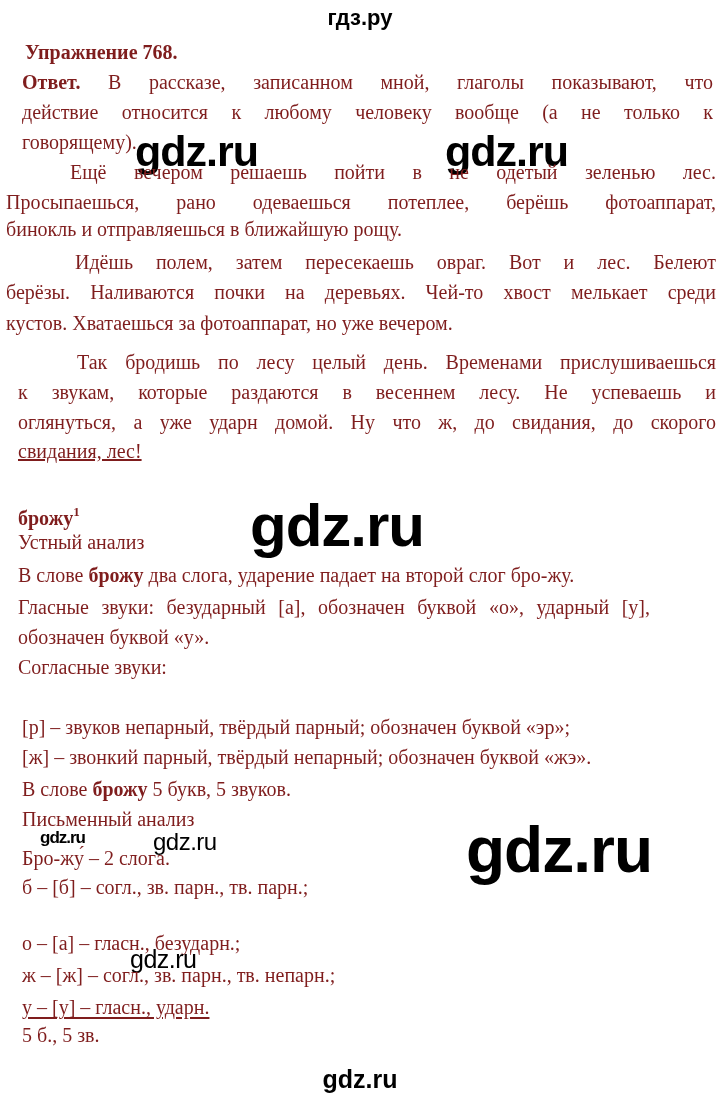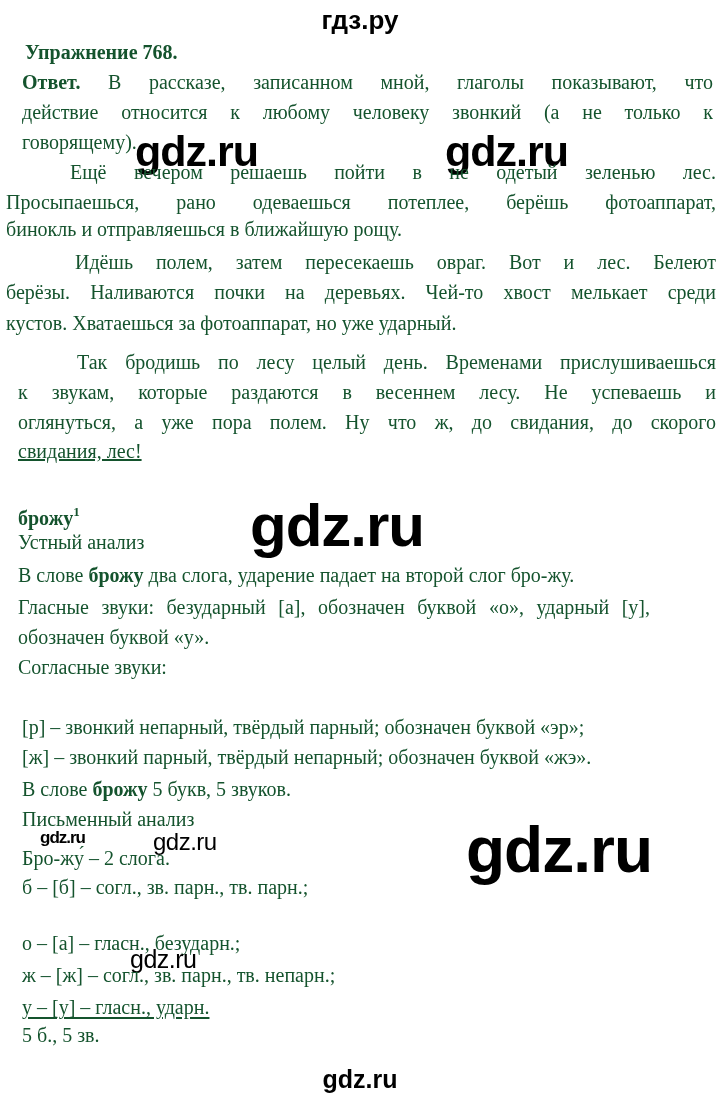--- a/index.html
+++ b/index.html
@@ -7,72 +7,72 @@
     position:relative; width:720px; height:1103px; background:#ffffff;
     overflow:hidden; font-family:"Liberation Serif", serif; color:#151515;
   }
   .brand {
     position:absolute; left:0; right:0; text-align:center;
     font-family:"Liberation Sans", sans-serif; font-weight:bold; color:#000;
     line-height:1.1; letter-spacing:0;
   }
   .ln {
     position:absolute; font-size:20px; line-height:24px; height:24px;
-    white-space:nowrap; color:#14532d;
+    white-space:nowrap; color:#7f1d1d;
   }
   .just { white-space:normal; text-align:justify; text-align-last:justify; }
   .b { font-weight:bold; }
   .ul { text-decoration:underline; text-underline-offset:3px; }
   .sup { font-size:13px; vertical-align:9px; font-weight:bold; }
   .wm {
     position:absolute; font-family:"Liberation Sans", sans-serif;
     font-weight:bold; color:#000; line-height:1; letter-spacing:-1px;
     white-space:nowrap;
   }
   .wm-reg { font-weight:normal; letter-spacing:-0.5px; }
 </style>
 </head>
 <body>
 
 <div id="page">
 
-  <div class="brand" style="top:6px; font-size:26px;">гдз.ру</div>
+  <div class="brand" style="top:6px; font-size:22px;">гдз.ру</div>
 
   <div class="ln b" style="top:40px; left:25px;">Упражнение 768.</div>
 
   <div class="ln just" style="top:70px; left:22px; width:691px;"><span class="b">Ответ.</span> <span>В рассказе, записанном мной, глаголы показывают, что</span></div>
-  <div class="ln just" style="top:100px; left:22px; width:691px;">действие относится к любому человеку звонкий (а не только к</div>
+  <div class="ln just" style="top:100px; left:22px; width:691px;">действие относится к любому человеку вообще (а не только к</div>
   <div class="ln" style="top:130px; left:22px;">говорящему).</div>
 
   <div class="wm" style="top:130px; left:135px; font-size:43px;">gdz.ru</div>
   <div class="wm" style="top:130px; left:445px; font-size:43px;">gdz.ru</div>
 
   <div class="ln just" style="top:190px; left:6px; width:710px;">Просыпаешься, рано одеваешься потеплее, берёшь фотоаппарат,</div>
   <div class="ln just" style="top:160px; left:70px; width:646px;">Ещё вечером решаешь пойти в не одетый зеленью лес.</div>
   <div class="ln" style="top:217px; left:6px;">бинокль и отправляешься в ближайшую рощу.</div>
 
   <div class="ln just" style="top:250px; left:75px; width:641px;">Идёшь полем, затем пересекаешь овраг. Вот и лес. Белеют</div>
   <div class="ln just" style="top:280px; left:6px; width:710px;">берёзы. Наливаются почки на деревьях. Чей-то хвост мелькает среди</div>
-  <div class="ln" style="top:311px; left:6px;">кустов. Хватаешься за фотоаппарат, но уже ударный.</div>
+  <div class="ln" style="top:311px; left:6px;">кустов. Хватаешься за фотоаппарат, но уже вечером.</div>
 
   <div class="ln just" style="top:350px; left:77px; width:639px;">Так бродишь по лесу целый день. Временами прислушиваешься</div>
   <div class="ln just" style="top:380px; left:18px; width:698px;">к звукам, которые раздаются в весеннем лесу. Не успеваешь и</div>
-  <div class="ln just" style="top:410px; left:18px; width:698px;">оглянуться, а уже пора полем. Ну что ж, до свидания, до скорого</div>
+  <div class="ln just" style="top:410px; left:18px; width:698px;">оглянуться, а уже ударн домой. Ну что ж, до свидания, до скорого</div>
   <div class="ln" style="top:439px; left:18px;text-decoration:underline;">свидания, лес!</div>
 
   <div class="ln" style="top:500px; left:18px;"><span class="b">брожу</span><span class="sup">1</span></div>
 
   <div class="wm" style="top:496px; left:250px; font-size:60px;">gdz.ru</div>
 
   <div class="ln" style="top:530px; left:18px;">Устный анализ</div>
   <div class="ln" style="top:563px; left:18px;"><span>В слове</span> <span class="b">брожу</span> <span>два слога, ударение падает на второй слог бро-жу.</span></div>
   <div class="ln just" style="top:595px; left:18px; width:632px;">Гласные звуки: безударный [а], обозначен буквой «о», ударный [у],</div>
   <div class="ln" style="top:625px; left:18px;">обозначен буквой «у».</div>
   <div class="ln" style="top:655px; left:18px;">Согласные звуки:</div>
-  <div class="ln" style="top:715px; left:22px;">[р] – звонкий непарный, твёрдый парный; обозначен буквой «эр»;</div>
+  <div class="ln" style="top:715px; left:22px;">[р] – звуков непарный, твёрдый парный; обозначен буквой «эр»;</div>
   <div class="ln" style="top:745px; left:22px;">[ж] – звонкий парный, твёрдый непарный; обозначен буквой «жэ».</div>
   <div class="ln" style="top:777px; left:22px;"><span>В слове</span> <span class="b">брожу</span> <span>5 букв, 5 звуков.</span></div>
 
   <div class="ln" style="top:807px; left:22px;">Письменный анализ</div>
 
   <div class="wm" style="top:829px; left:40px; font-size:17px;">gdz.ru</div>
   <div class="wm wm-reg" style="top:830px; left:153px; font-size:24px;">gdz.ru</div>
 
   <div class="wm" style="top:818px; left:466px; font-size:64px;">gdz.ru</div>
 

